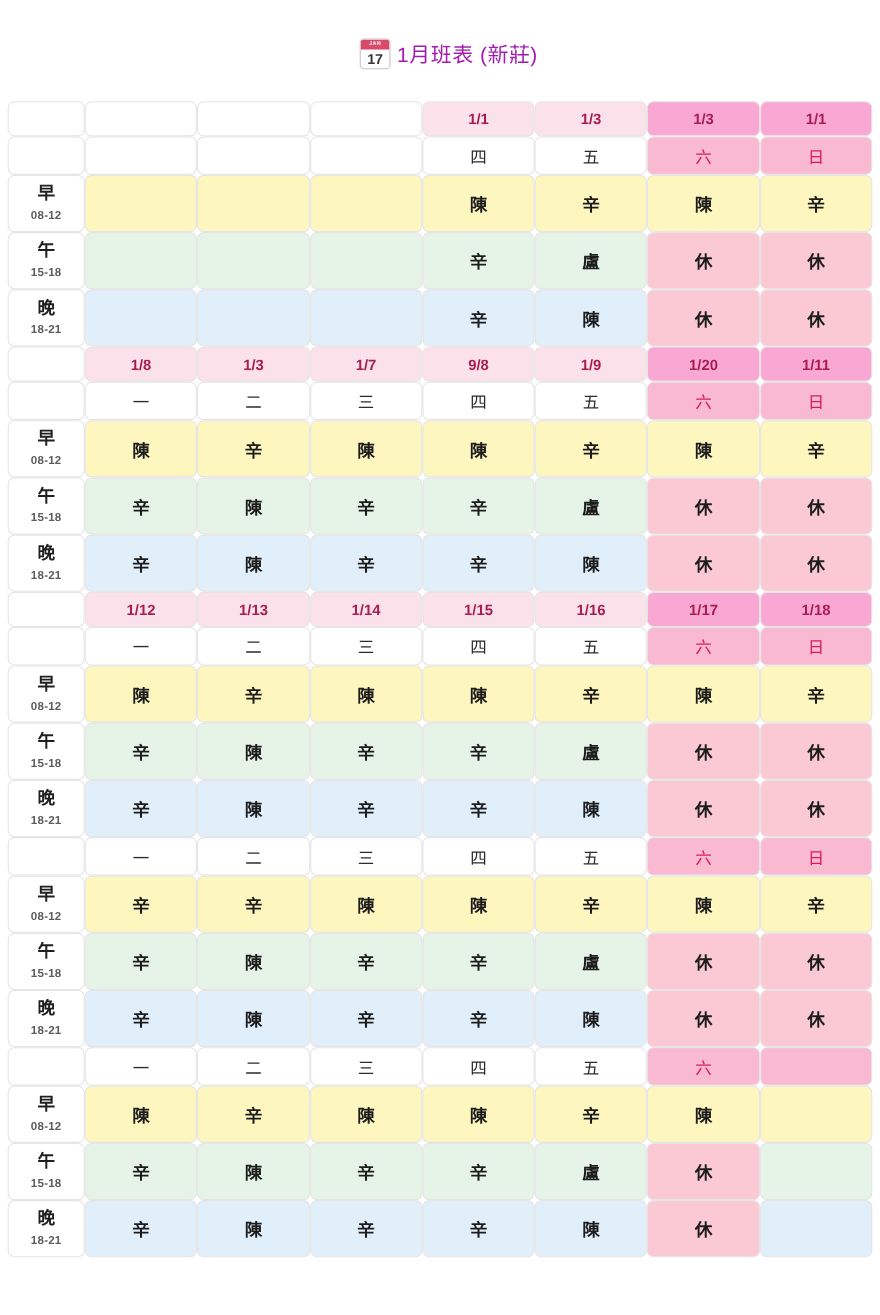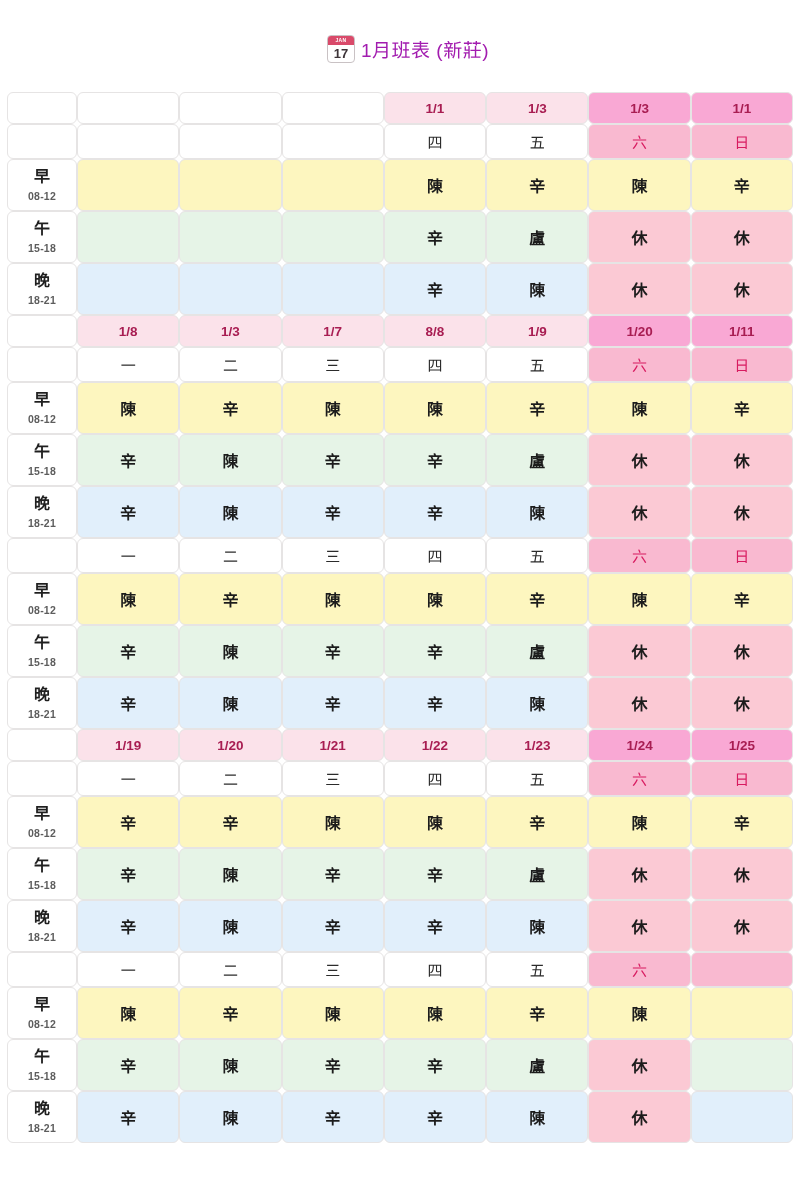--- a/index.html
+++ b/index.html
@@ -234,21 +234,21 @@
           <td class="cell evening">辛</td>
           <td class="cell evening">陳</td>
           <td class="cell rest">休</td>
           <td class="cell rest">休</td>
         </tr>
         <tr class="row-date">
           <td class="date-cell blank"></td>
           <td class="date-cell">1/8</td>
           <td class="date-cell">1/3</td>
           <td class="date-cell">1/7</td>
-          <td class="date-cell">8/8</td>
+          <td class="date-cell">9/8</td>
           <td class="date-cell">1/9</td>
           <td class="date-cell weekend">1/20</td>
           <td class="date-cell weekend">1/11</td>
         </tr>
         <tr class="row-dow">
           <td class="dow-cell blank"></td>
           <td class="dow-cell">一</td>
           <td class="dow-cell">二</td>
           <td class="dow-cell">三</td>
           <td class="dow-cell">四</td>
@@ -288,20 +288,30 @@
             <span class="rl-time">18-21</span>
           </td>
           <td class="cell evening">辛</td>
           <td class="cell evening">陳</td>
           <td class="cell evening">辛</td>
           <td class="cell evening">辛</td>
           <td class="cell evening">陳</td>
           <td class="cell rest">休</td>
           <td class="cell rest">休</td>
         </tr>
+        <tr class="row-date">
+          <td class="date-cell blank"></td>
+          <td class="date-cell">1/12</td>
+          <td class="date-cell">1/13</td>
+          <td class="date-cell">1/14</td>
+          <td class="date-cell">1/15</td>
+          <td class="date-cell">1/16</td>
+          <td class="date-cell weekend">1/17</td>
+          <td class="date-cell weekend">1/18</td>
+        </tr>
         <tr class="row-dow">
           <td class="dow-cell blank"></td>
           <td class="dow-cell">一</td>
           <td class="dow-cell">二</td>
           <td class="dow-cell">三</td>
           <td class="dow-cell">四</td>
           <td class="dow-cell">五</td>
           <td class="dow-cell weekend">六</td>
           <td class="dow-cell weekend">日</td>
         </tr>
@@ -337,30 +347,20 @@
             <span class="rl-time">18-21</span>
           </td>
           <td class="cell evening">辛</td>
           <td class="cell evening">陳</td>
           <td class="cell evening">辛</td>
           <td class="cell evening">辛</td>
           <td class="cell evening">陳</td>
           <td class="cell rest">休</td>
           <td class="cell rest">休</td>
         </tr>
-        <tr class="row-date">
-          <td class="date-cell blank"></td>
-          <td class="date-cell">1/19</td>
-          <td class="date-cell">1/20</td>
-          <td class="date-cell">1/21</td>
-          <td class="date-cell">1/22</td>
-          <td class="date-cell">1/23</td>
-          <td class="date-cell weekend">1/24</td>
-          <td class="date-cell weekend">1/25</td>
-        </tr>
         <tr class="row-dow">
           <td class="dow-cell blank"></td>
           <td class="dow-cell">一</td>
           <td class="dow-cell">二</td>
           <td class="dow-cell">三</td>
           <td class="dow-cell">四</td>
           <td class="dow-cell">五</td>
           <td class="dow-cell weekend">六</td>
           <td class="dow-cell weekend">日</td>
         </tr>

